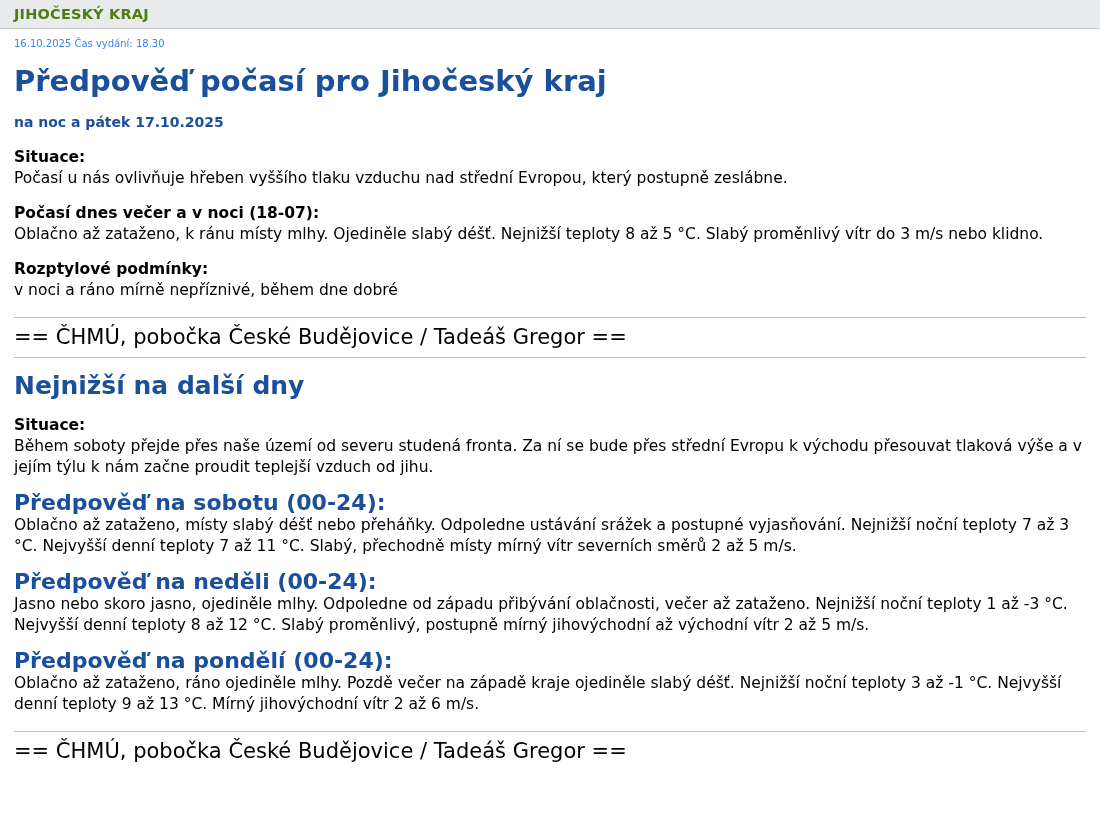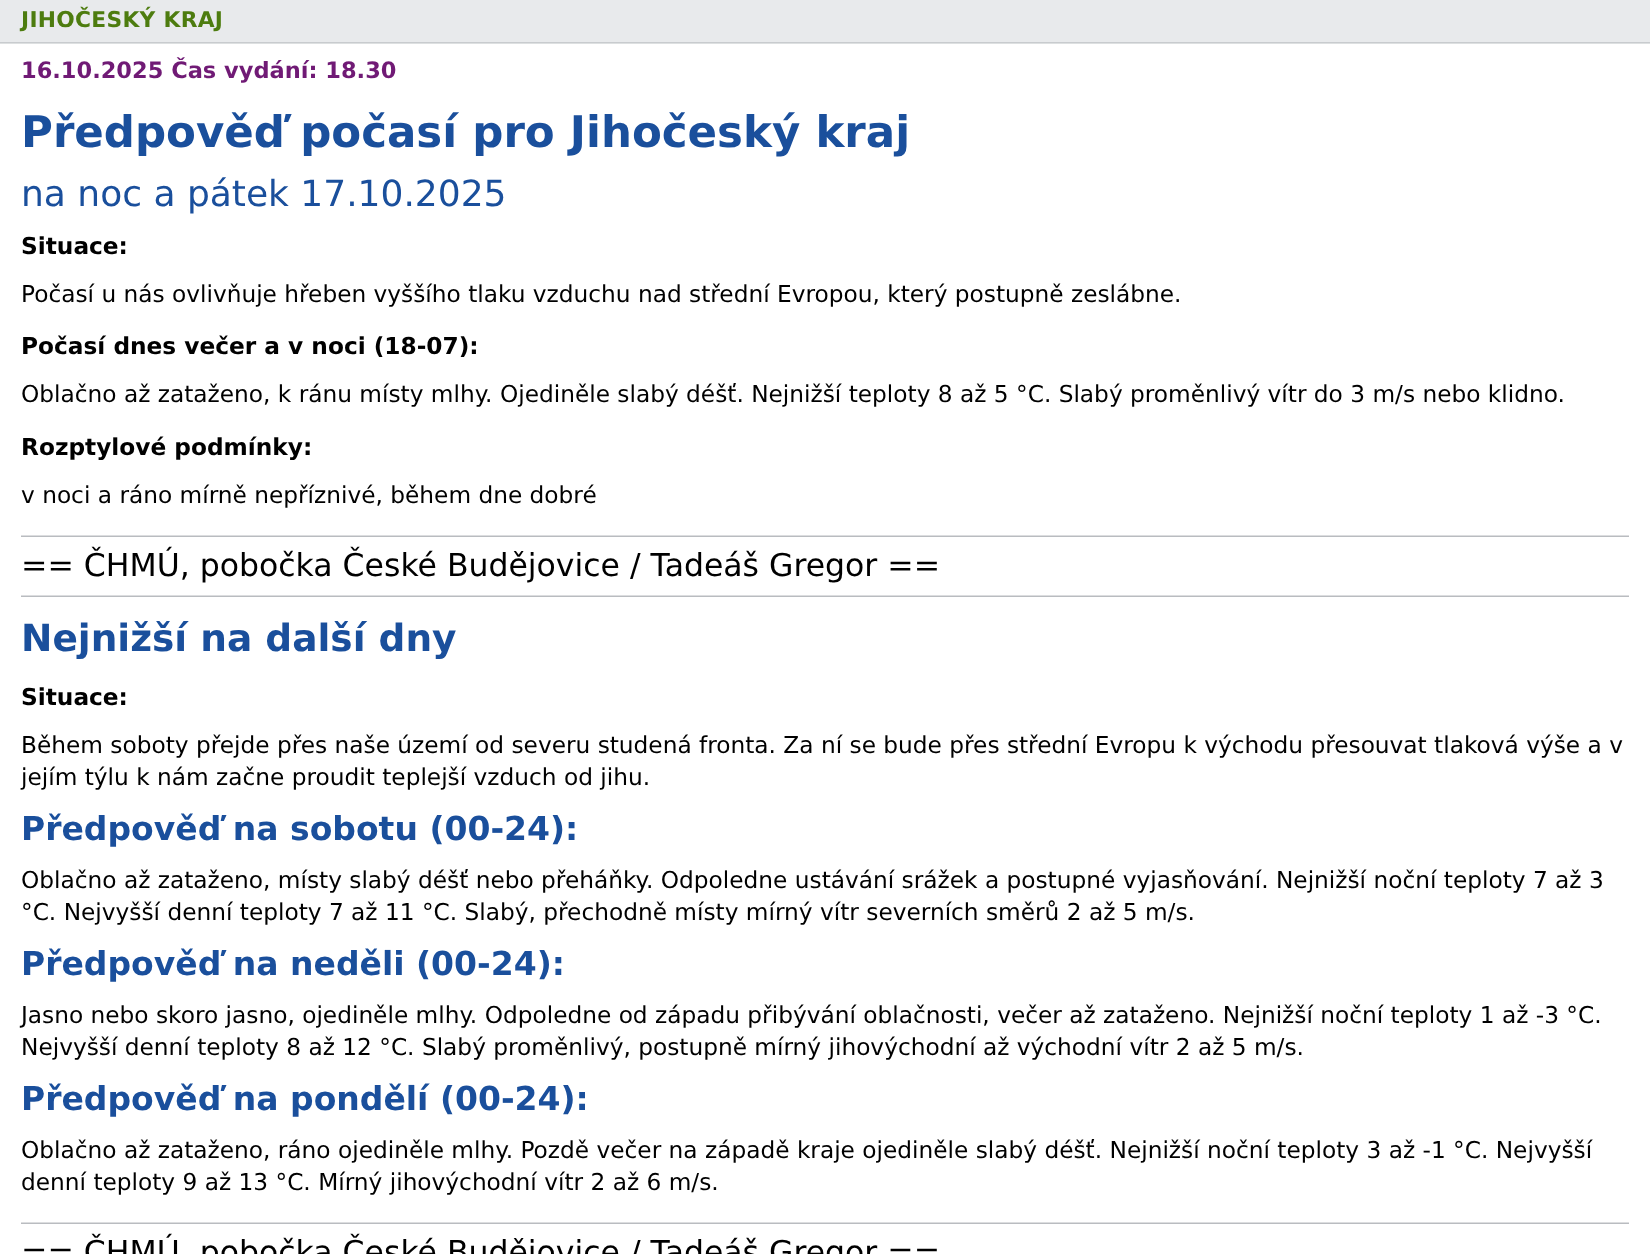--- a/index.html
+++ b/index.html
@@ -32,56 +32,56 @@
     font-weight: bold;
     font-size: 14.5px;
     letter-spacing: 0.2px;
     line-height: 18px;
   }
   
   .content {
     padding: 0 14px 0 14px;
   }
   .issued {
-    font-weight: bold;
-    font-size: 15px;
+    font-weight: normal;
+    font-size: 10px;
     margin: 9px 0 0 0;
-    color: #701a75;
+    color: #3b82f6;
   }
   h1.main-title {
     color: #1a4f9c;
     font-size: 29px;
     font-weight: bold;
     margin: 16px 0 0 0;
     line-height: 32px;
   }
   h2.sub-title {
     color: #1a4f9c;
-    font-size: 24px;
-    font-weight: normal;
+    font-size: 14px;
+    font-weight: bold;
     margin: 14px 0 0 0;
     line-height: 22px;
   }
   .block {
     margin-top: 14px;
   }
   .block-head {
     font-weight: bold;
     font-size: 15.5px;
     line-height: 20px;
   }
   .block-head.blue {
     color: #1a4f9c;
     font-size: 22px;
     line-height: 22px;
   }
   .block-body {
     font-size: 15.5px;
     line-height: 21px;
-    margin-top: 12px;
+    margin-top: 1px;
   }
   .rule {
     border-top: 1px solid #b9bcc0;
     margin-top: 16px;
   }
   .signature {
     font-size: 21px;
     line-height: 21px;
     padding: 9px 0 9px 0;
     border-bottom: 1px solid #b9bcc0;

